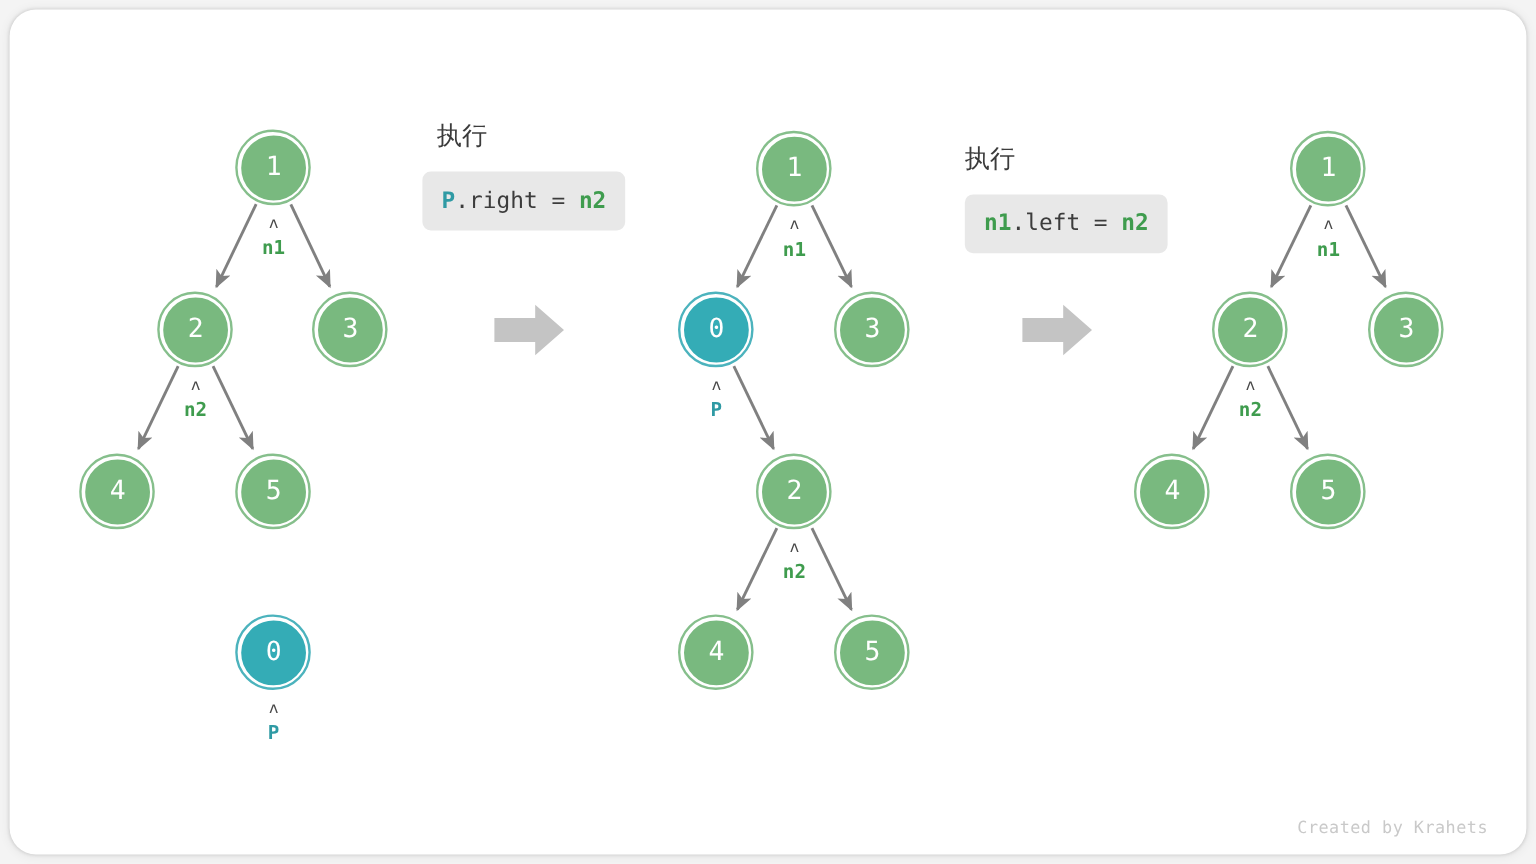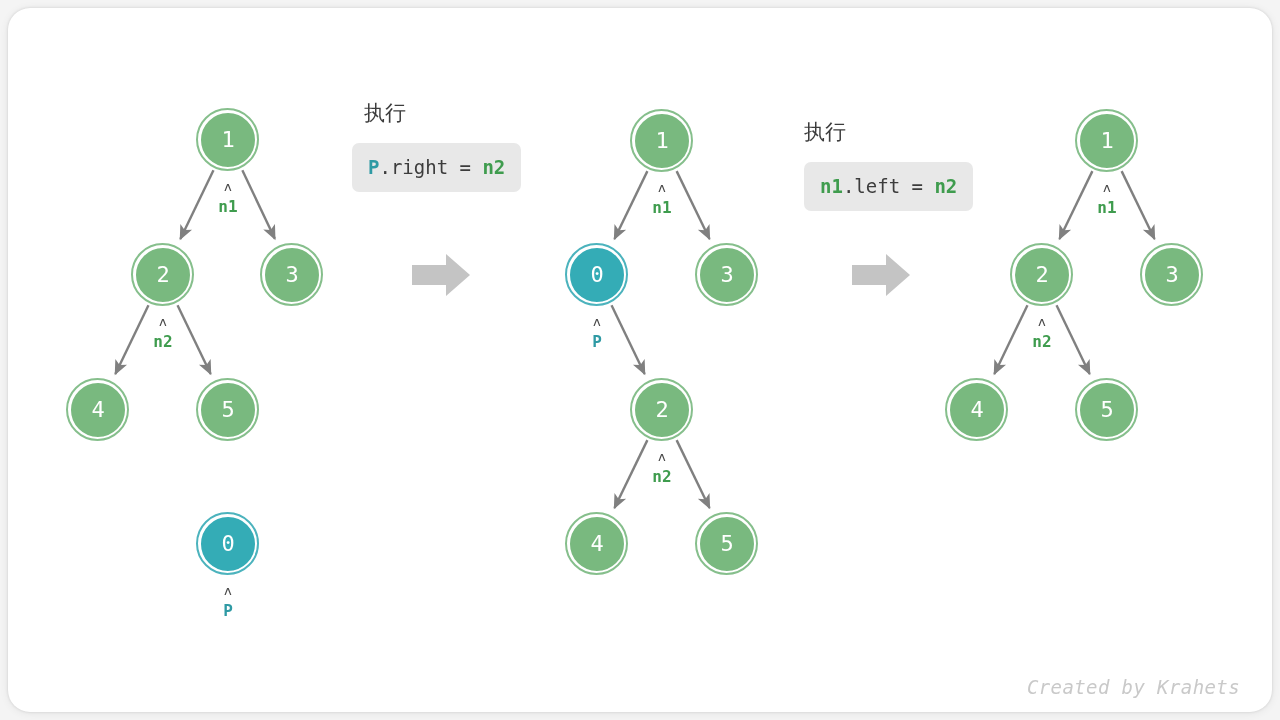--- a/index.html
+++ b/index.html
@@ -121,24 +121,23 @@
     white-space: pre;
   }
   .codebox .g { color: #3f9c4e; font-weight: bold; }
   .codebox .t { color: #2f9aa4; font-weight: bold; }
   
   #footer {
     position: absolute;
     right: 40px;
     bottom: 22px;
     font-family: "DejaVu Sans Mono", monospace;
-    font-size: 19px;
+    font-size: 14px;
     color: #c9c9c9;
     letter-spacing: 0.4px;
-    font-style: italic;
   }
 </style>
 </head>
 <body>
 
 <div id="canvas">
   <div id="card"></div>
 
   <svg id="svg-layer" viewBox="0 0 1280 720" xmlns="http://www.w3.org/2000/svg">
     <defs>

